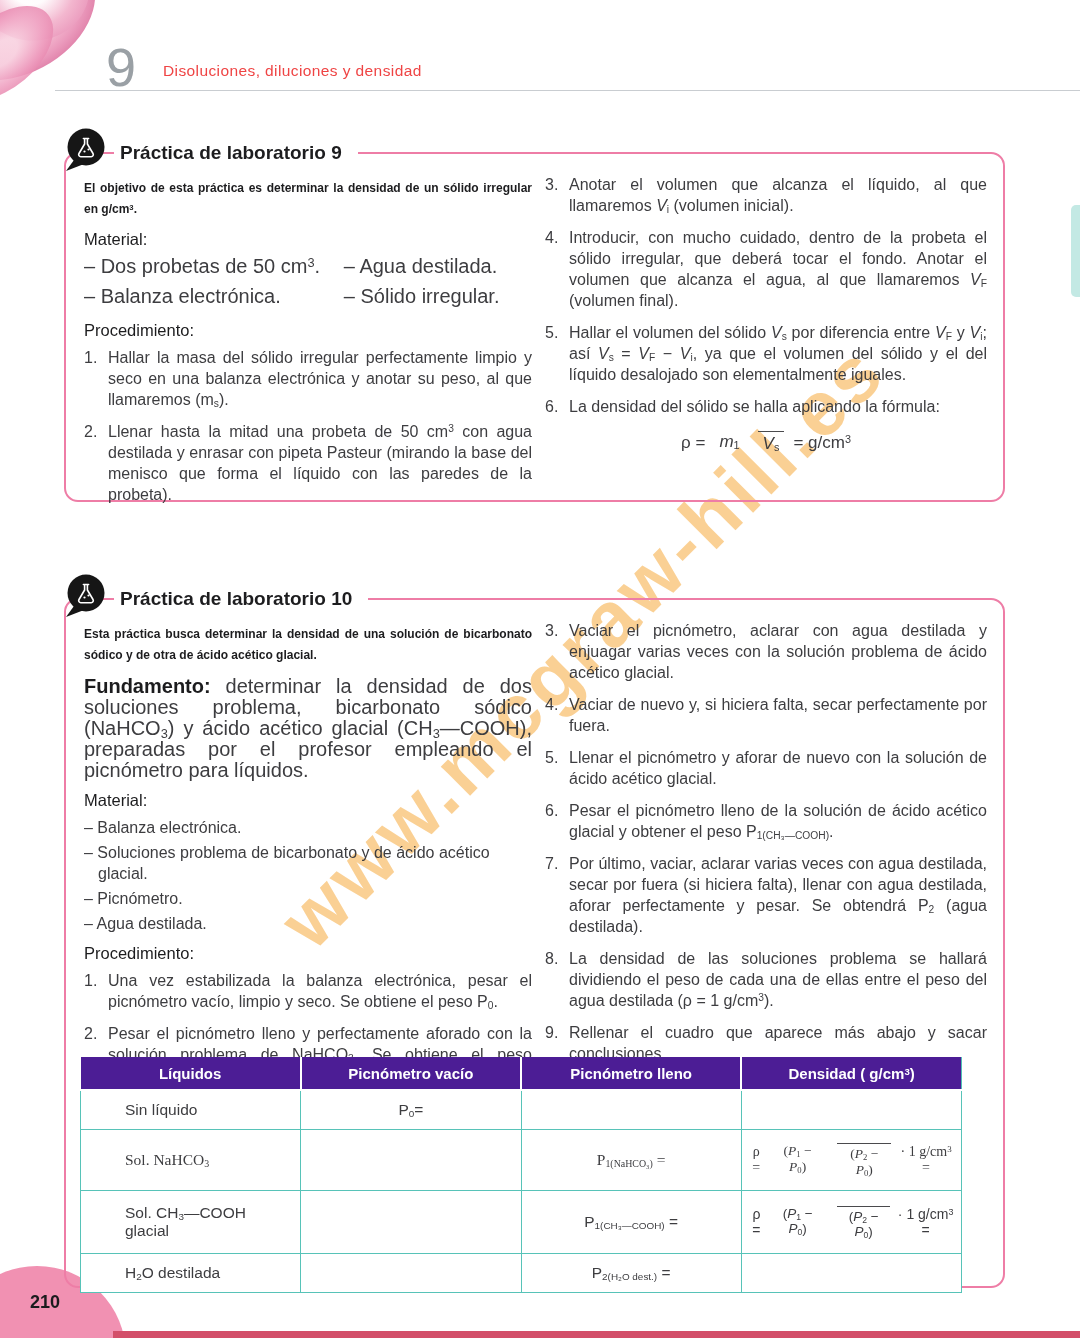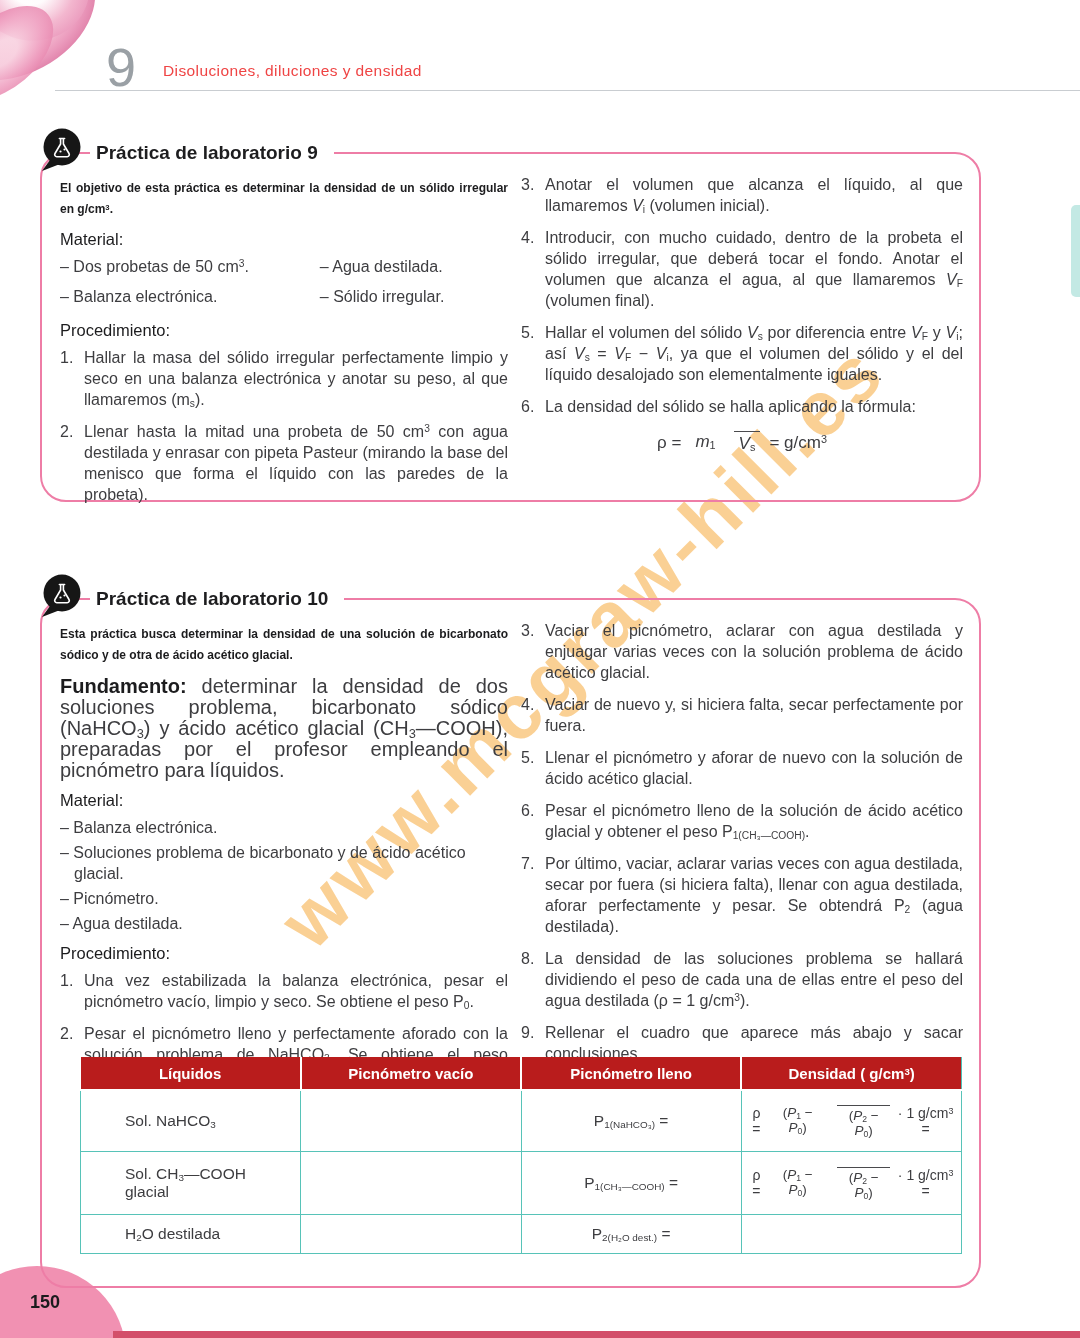--- a/index.html
+++ b/index.html
@@ -23,55 +23,55 @@
   .ribbon .b2{position:absolute;left:-30px;top:-70px;width:120px;height:110px;border-radius:50%;
     background:radial-gradient(closest-side,#ffffff 35%,#f3b7cf 75%,#ec9fc0 100%);transform:rotate(20deg);opacity:.9;}
   .ribbon .b3{position:absolute;left:-58px;top:18px;width:120px;height:70px;border-radius:50%;
     background:radial-gradient(closest-side,#f9d6e3 30%,#ef9fc0 80%,#e98cb2 100%);transform:rotate(-40deg);opacity:.85;}
 
   
   .watermark{position:absolute;left:262px;top:902px;transform:rotate(-45deg);transform-origin:0 0;
     font-size:78px;font-weight:bold;letter-spacing:4px;color:rgba(245,169,60,0.55);white-space:nowrap;z-index:1;}
 
   
-  .lab-box{position:absolute;left:40px;width:937px;border:2px solid #ee7da6;border-radius:26px;background:transparent;z-index:2;}
+  .lab-box{position:absolute;left:64px;width:937px;border:2px solid #ee7da6;border-radius:14px;background:transparent;z-index:2;}
   .box-9{top:152px;height:346px;}
   .box-10{top:598px;height:686px;}
   .box-title{position:absolute;top:-13px;left:48px;background:#ffffff;padding:0 16px 0 6px;
     font-size:19px;font-weight:bold;color:#1d1d1f;line-height:24px;}
   .bubble-icon{position:absolute;left:-3px;top:-28px;width:46px;height:46px;}
 
   .col-left{position:absolute;left:18px;top:20px;width:448px;}
   .col-right{position:absolute;left:479px;top:20px;width:442px;}
 
   .lead{font-weight:bold;font-size:12px;line-height:21px;color:#1c1c1e;margin:4px 0 10px;text-align:justify;}
   .sec-head{font-weight:normal;font-size:16.5px;color:#1c1c1e;margin:10px 0 7px;}
   .para{font-size:20px;line-height:21px;color:#3d3d40;margin:0 0 10px;text-align:justify;}
   .para .blabel{font-weight:bold;color:#1c1c1e;}
-  .mat-grid{display:grid;grid-template-columns:58% 42%;font-size:16px;line-height:21px;color:#3d3d40;row-gap:5px;}
+  .mat-grid{display:grid;grid-template-columns:58% 42%;font-size:20px;line-height:21px;color:#3d3d40;row-gap:5px;}
   .mat-list{font-size:16px;line-height:21px;color:#3d3d40;}
   .mat-item{padding-left:14px;text-indent:-14px;margin:0 0 4px;}
   .step{display:flex;margin:0 0 11px;font-size:16px;line-height:21px;color:#3d3d40;}
   .step .n{flex:0 0 24px;}
   .step .t{flex:1;text-align:justify;}
 
   .formula{display:flex;align-items:center;justify-content:center;gap:9px;font-size:17px;color:#3d3d40;margin-top:14px;}
   .frac{display:inline-flex;flex-direction:row;align-items:center;gap:13px;}
   .frac .fn{padding:0 5px 2px;}
   .frac .fd{border-top:1.5px solid #4a4a4d;padding:2px 5px 0;}
 
   
   .data-table{position:absolute;left:80px;top:1057px;width:882px;border-collapse:collapse;table-layout:fixed;z-index:3;}
-  .data-table th{background:#b91c1c;color:#ffffff;font-size:15px;font-weight:bold;height:30px;
+  .data-table th{background:#4c1d95;color:#ffffff;font-size:15px;font-weight:bold;height:30px;
     border-right:2px solid #ffffff;border-bottom:2px solid #ffffff;text-align:center;}
   .data-table th:last-child{border-right:1.5px solid #4fc0b5;}
   .data-table td{background:#ffffff;border:1.5px solid #57c3b8;font-size:15.5px;color:#3d3d40;
     text-align:center;vertical-align:middle;padding:2px 6px;}
   .data-table td.liquid{text-align:left;padding-left:44px;}
-  .r1 td{height:34px;} .r2 td{height:56px;} .r3 td{height:58px;} .r4 td{height:34px;}
+  .r1 td{height:34px;} .r2 td{height:56px;font-family:Liberation Serif, serif;} .r3 td{height:58px;} .r4 td{height:34px;}
   .cell-formula{display:flex;align-items:center;justify-content:center;gap:6px;font-size:14px;}
   .cell-formula .frac{font-size:13.5px;}
   .cell-formula .frac .fd{border-top-width:1px;}
 
   
   .edge-tab{position:absolute;left:1071px;top:205px;width:9px;height:92px;background:#c3e9e4;border-radius:5px 0 0 5px;}
   .corner-circle{position:absolute;left:-52px;top:1266px;width:178px;height:178px;border-radius:50%;background:#f191b2;}
   .page-number{position:absolute;left:30px;top:1292px;font-size:18px;font-weight:bold;color:#1b1b1d;z-index:4;}
   .bottom-bar{position:absolute;left:113px;top:1331px;width:967px;height:7px;background:#d34f6a;}
 </style>
@@ -221,20 +221,26 @@
 <table class="data-table">
   <thead>
     <tr>
       <th>Líquidos</th>
       <th>Picnómetro vacío</th>
       <th>Picnómetro lleno</th>
       <th>Densidad ( g/cm<sup>3</sup>)</th>
     </tr>
   </thead>
   <tbody>
+    <tr class="r1">
+      <td class="liquid">Sin líquido</td>
+      <td>P<sub>0</sub>=</td>
+      <td></td>
+      <td></td>
+    </tr>
     <tr class="r2">
       <td class="liquid">Sol. NaHCO<sub>3</sub></td>
       <td></td>
       <td>P<sub>1(NaHCO₃)</sub> =</td>
       <td>
         <span class="cell-formula">
           <span>ρ =</span>
           <span class="frac">
             <span class="fn">(<i>P</i><sub>1</sub> − <i>P</i><sub>0</sub>)</span>
             <span class="fd">(<i>P</i><sub>2</sub> − <i>P</i><sub>0</sub>)</span>
@@ -261,14 +267,14 @@
     <tr class="r4">
       <td class="liquid">H<sub>2</sub>O destilada</td>
       <td></td>
       <td>P<sub>2(H₂O dest.)</sub> =</td>
       <td></td>
     </tr>
   </tbody>
 </table>
 
 <div class="corner-circle"></div>
-<div class="page-number">150</div>
+<div class="page-number">210</div>
 <div class="bottom-bar"></div>
 
 </body></html>

